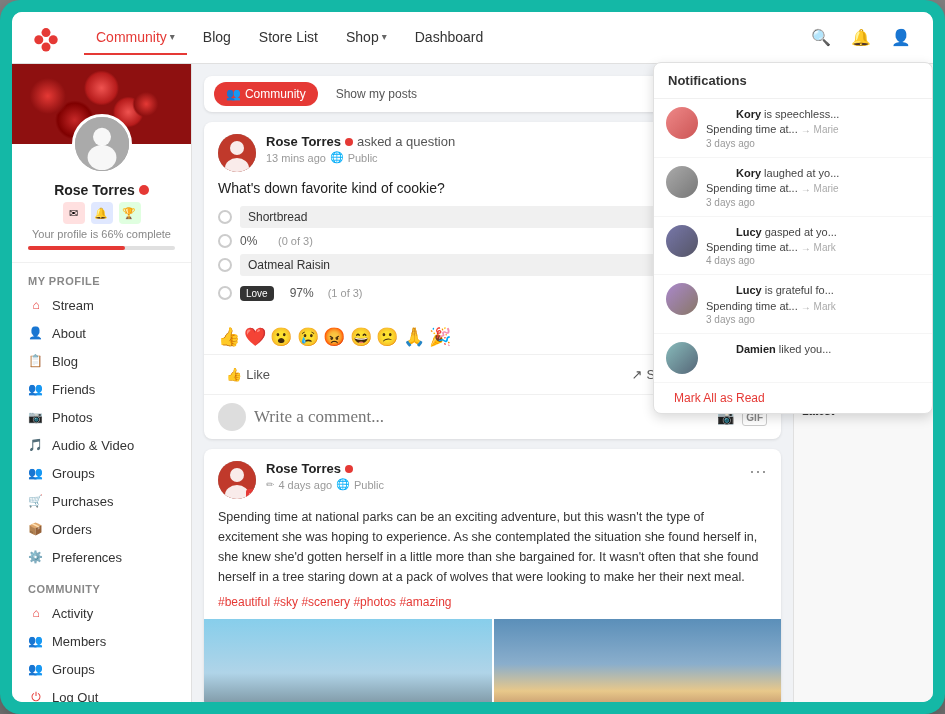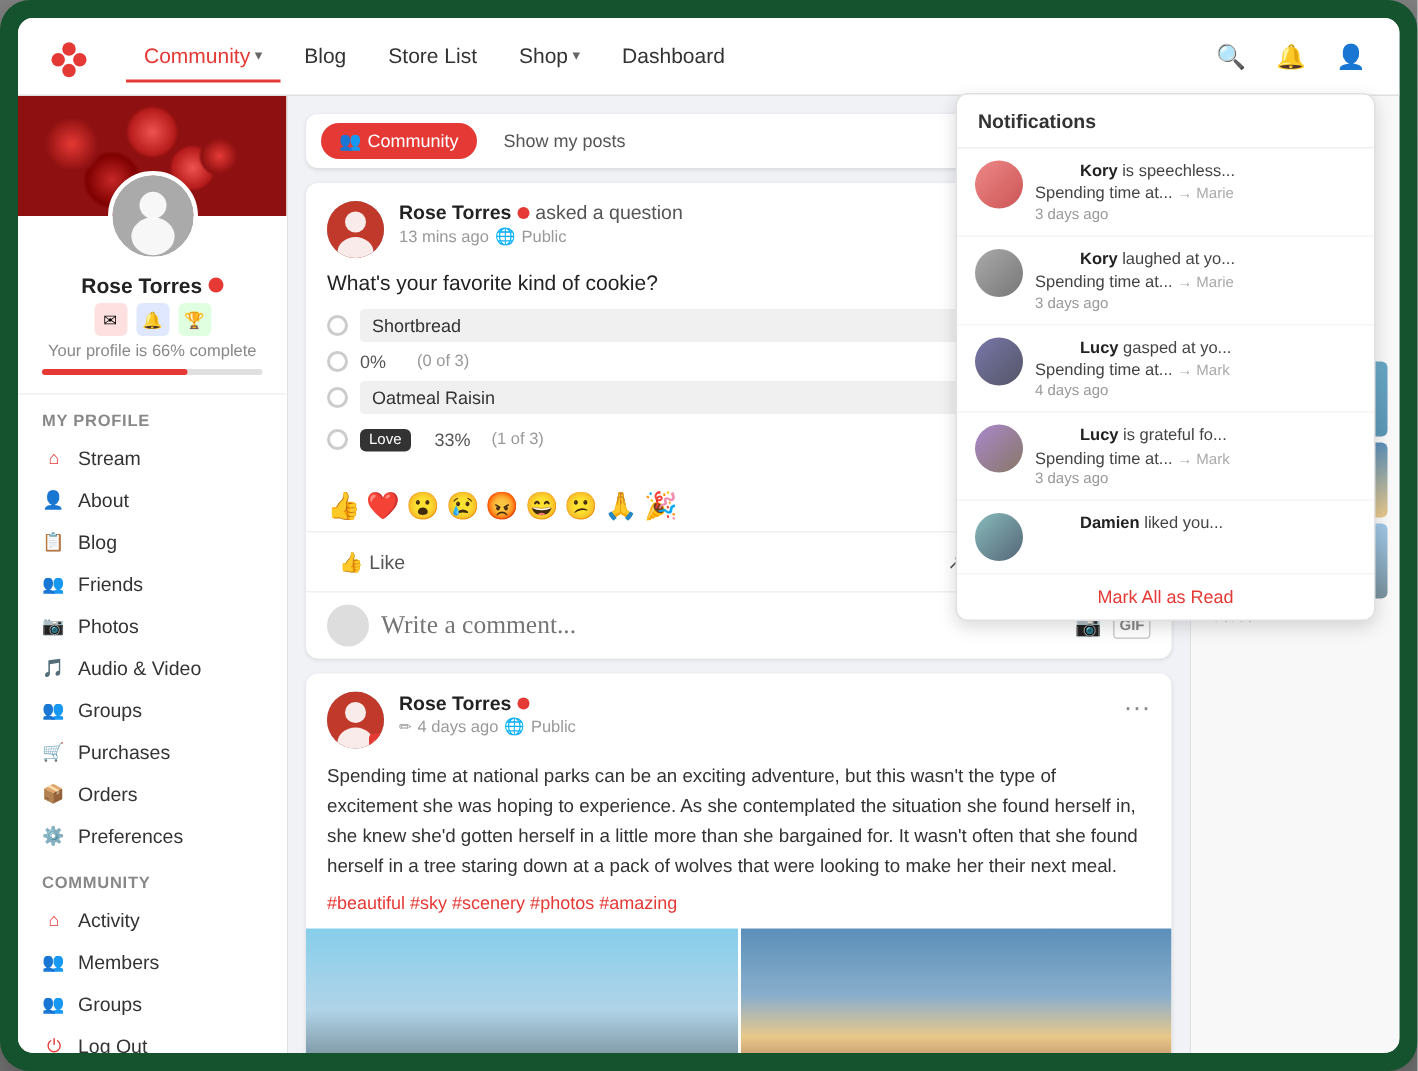--- a/index.html
+++ b/index.html
@@ -7,21 +7,21 @@
       background: #888;
       display: flex;
       justify-content: center;
       align-items: center;
       min-height: 100vh;
       font-family: -apple-system, BlinkMacSystemFont, 'Segoe UI', sans-serif;
     }
     .device {
       width: 945px;
       height: 714px;
-      background: #14532d;
+      background: #14b8a6;
       border-radius: 20px;
       padding: 12px;
       position: relative;
       box-shadow: 0 20px 60px rgba(0,0,0,0.6);
     }
     .screen {
       width: 100%;
       height: 100%;
       background: #f0f0f0;
       border-radius: 10px;
@@ -88,21 +88,21 @@
       justify-content: center;
       cursor: pointer;
       color: #555;
       font-size: 16px;
       border-radius: 50%;
     }
     
     .notifications-dropdown {
       position: absolute;
       top: 50px;
-      right: 16px;
+      right: 0;
       background: #fff;
       border: 1px solid #e0e0e0;
       border-radius: 8px;
       width: 280px;
       box-shadow: 0 4px 12px rgba(0,0,0,0.15);
       z-index: 200;
     }
     .notif-header {
       padding: 10px 14px;
       font-weight: 600;
@@ -126,21 +126,21 @@
     }
     .notif-text {
       font-size: 11px;
       color: #444;
       line-height: 1.4;
     }
     .notif-text strong { color: #222; padding-left: 30px; }
     .notif-time { font-size: 10px; color: #999; }
     .notif-footer {
       padding: 8px 20px;
-      text-align: center;
+      text-align: left;
       font-size: 12px;
       color: #e53935;
       cursor: pointer;
     }
     
     .main-content {
       display: flex;
       flex: 1;
       overflow: hidden;
     }
@@ -780,21 +780,21 @@
               </div>
               <div class="post-meta">
                 <span>13 mins ago</span>
                 <span>🌐</span>
                 <span>Public</span>
               </div>
             </div>
           </div>
 
           <div class="post-body">
-            <div class="post-question">What's your favorite kind of cookie?</div>
+            <div class="post-question">What's down favorite kind of cookie?</div>
 
             <div class="poll-option">
               <div class="poll-radio"></div>
               <div class="poll-bar-container">
                 <div class="poll-bar-fill" style="width:0%;background:#e0e0e0;"></div>
                 <span class="poll-bar-label">Shortbread</span>
               </div>
               <span class="poll-pct">0%</span>
               <span class="poll-count">(0 of 3)</span>
             </div>
@@ -818,21 +818,21 @@
 
             <div class="poll-option">
               <div class="poll-radio"></div>
               <div style="display:flex;align-items:center;gap:4px;">
                 <span class="love-tooltip">Love</span>
                 <div class="poll-bar-container" style="flex:1;">
                   <div class="poll-bar-fill" style="width:33%;background:#ffcdd2;"></div>
 
                 </div>
               </div>
-              <span class="poll-pct">33%</span>
+              <span class="poll-pct">97%</span>
               <span class="poll-count">(1 of 3)</span>
             </div>
           </div>
 
           <div class="reactions-row">
             <span class="reaction-emoji">👍</span>
             <span class="reaction-emoji">❤️</span>
             <span class="reaction-emoji">😮</span>
             <span class="reaction-emoji">😢</span>
             <span class="reaction-emoji">😡</span>

